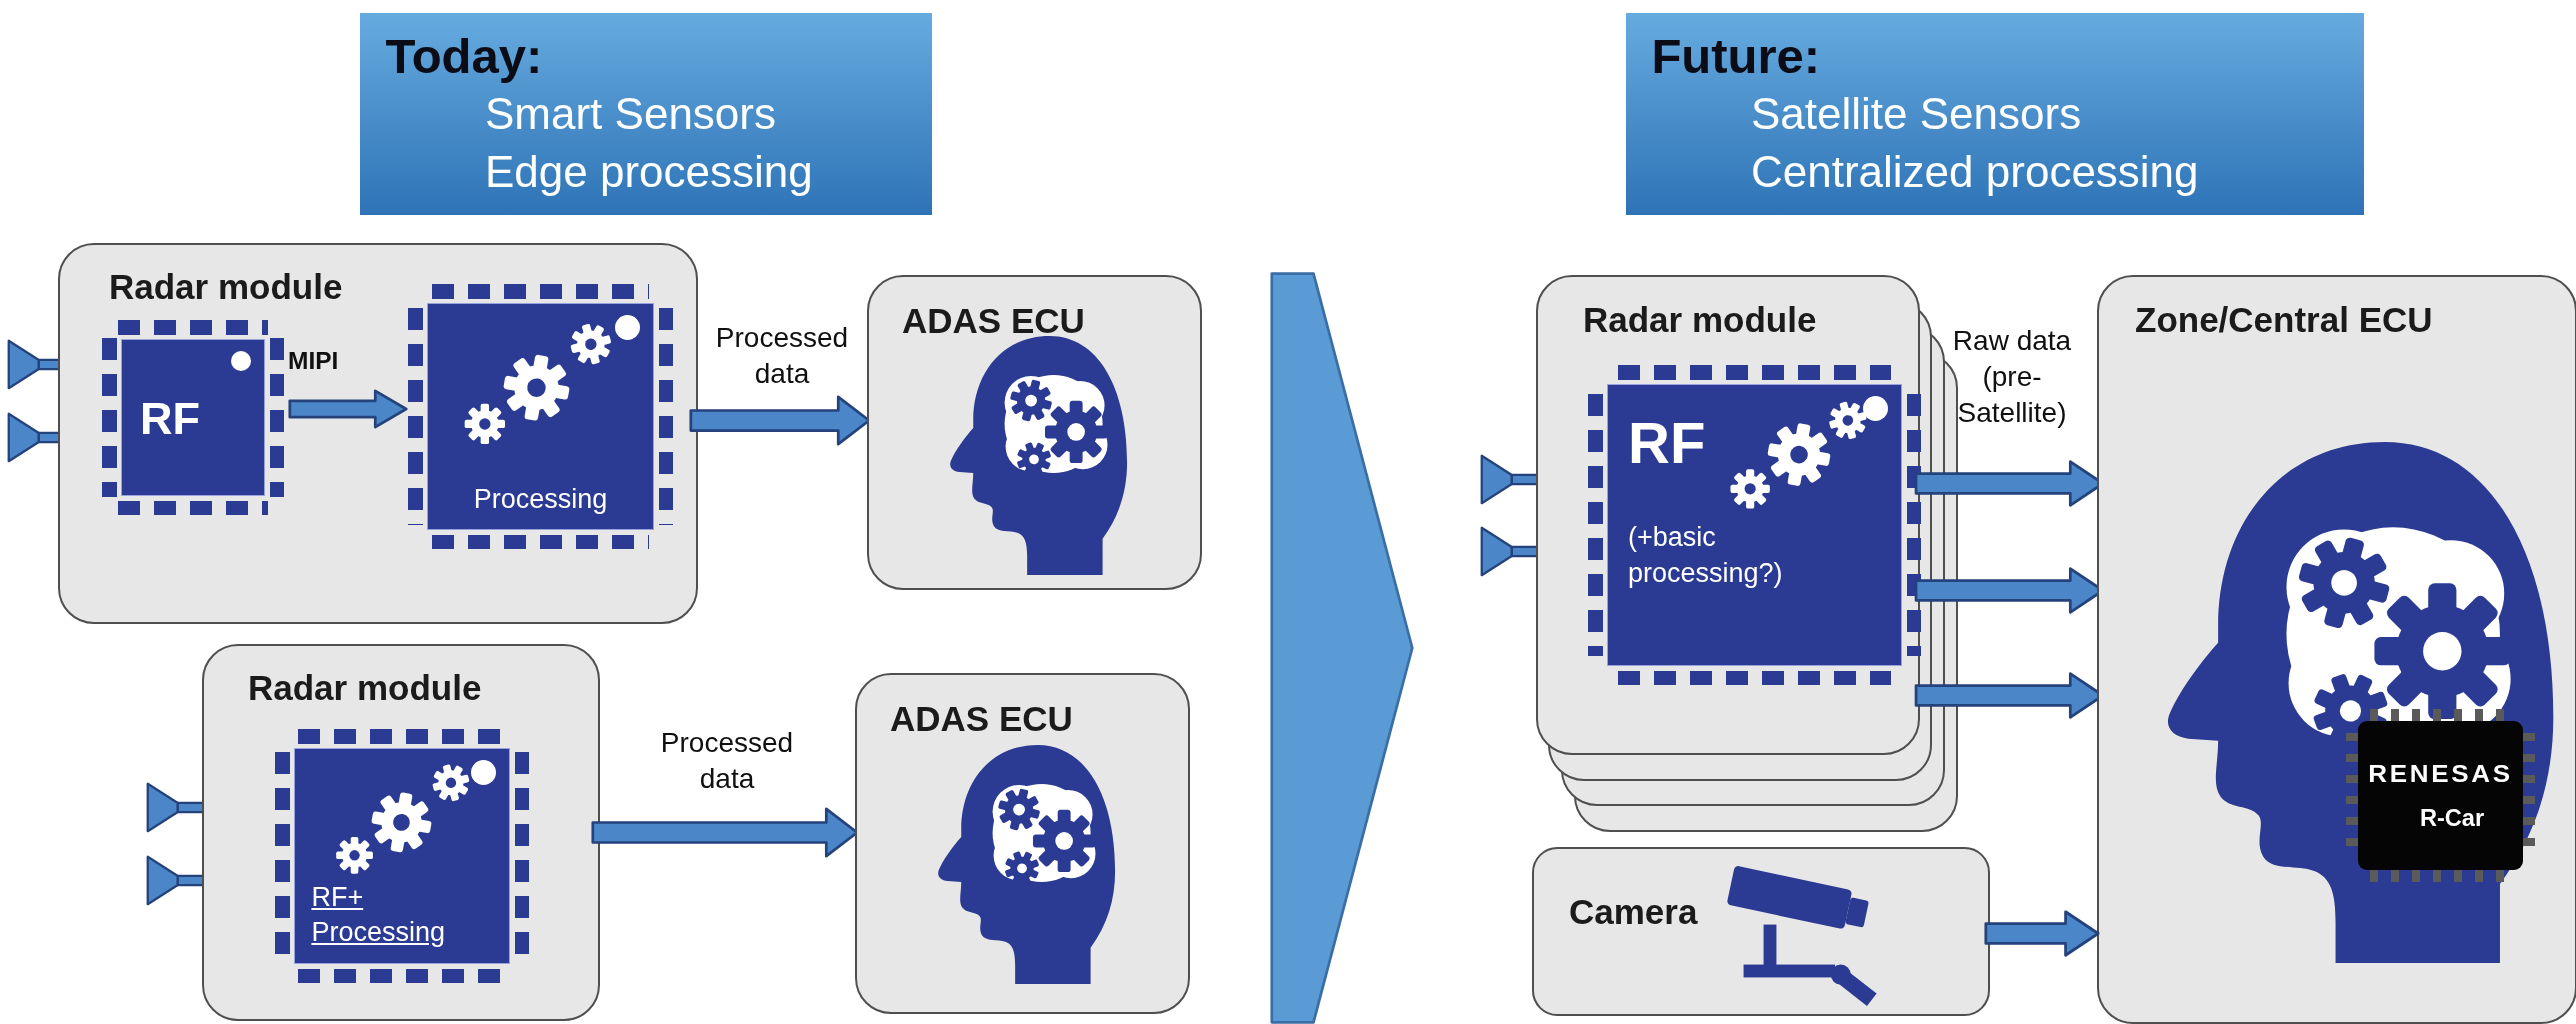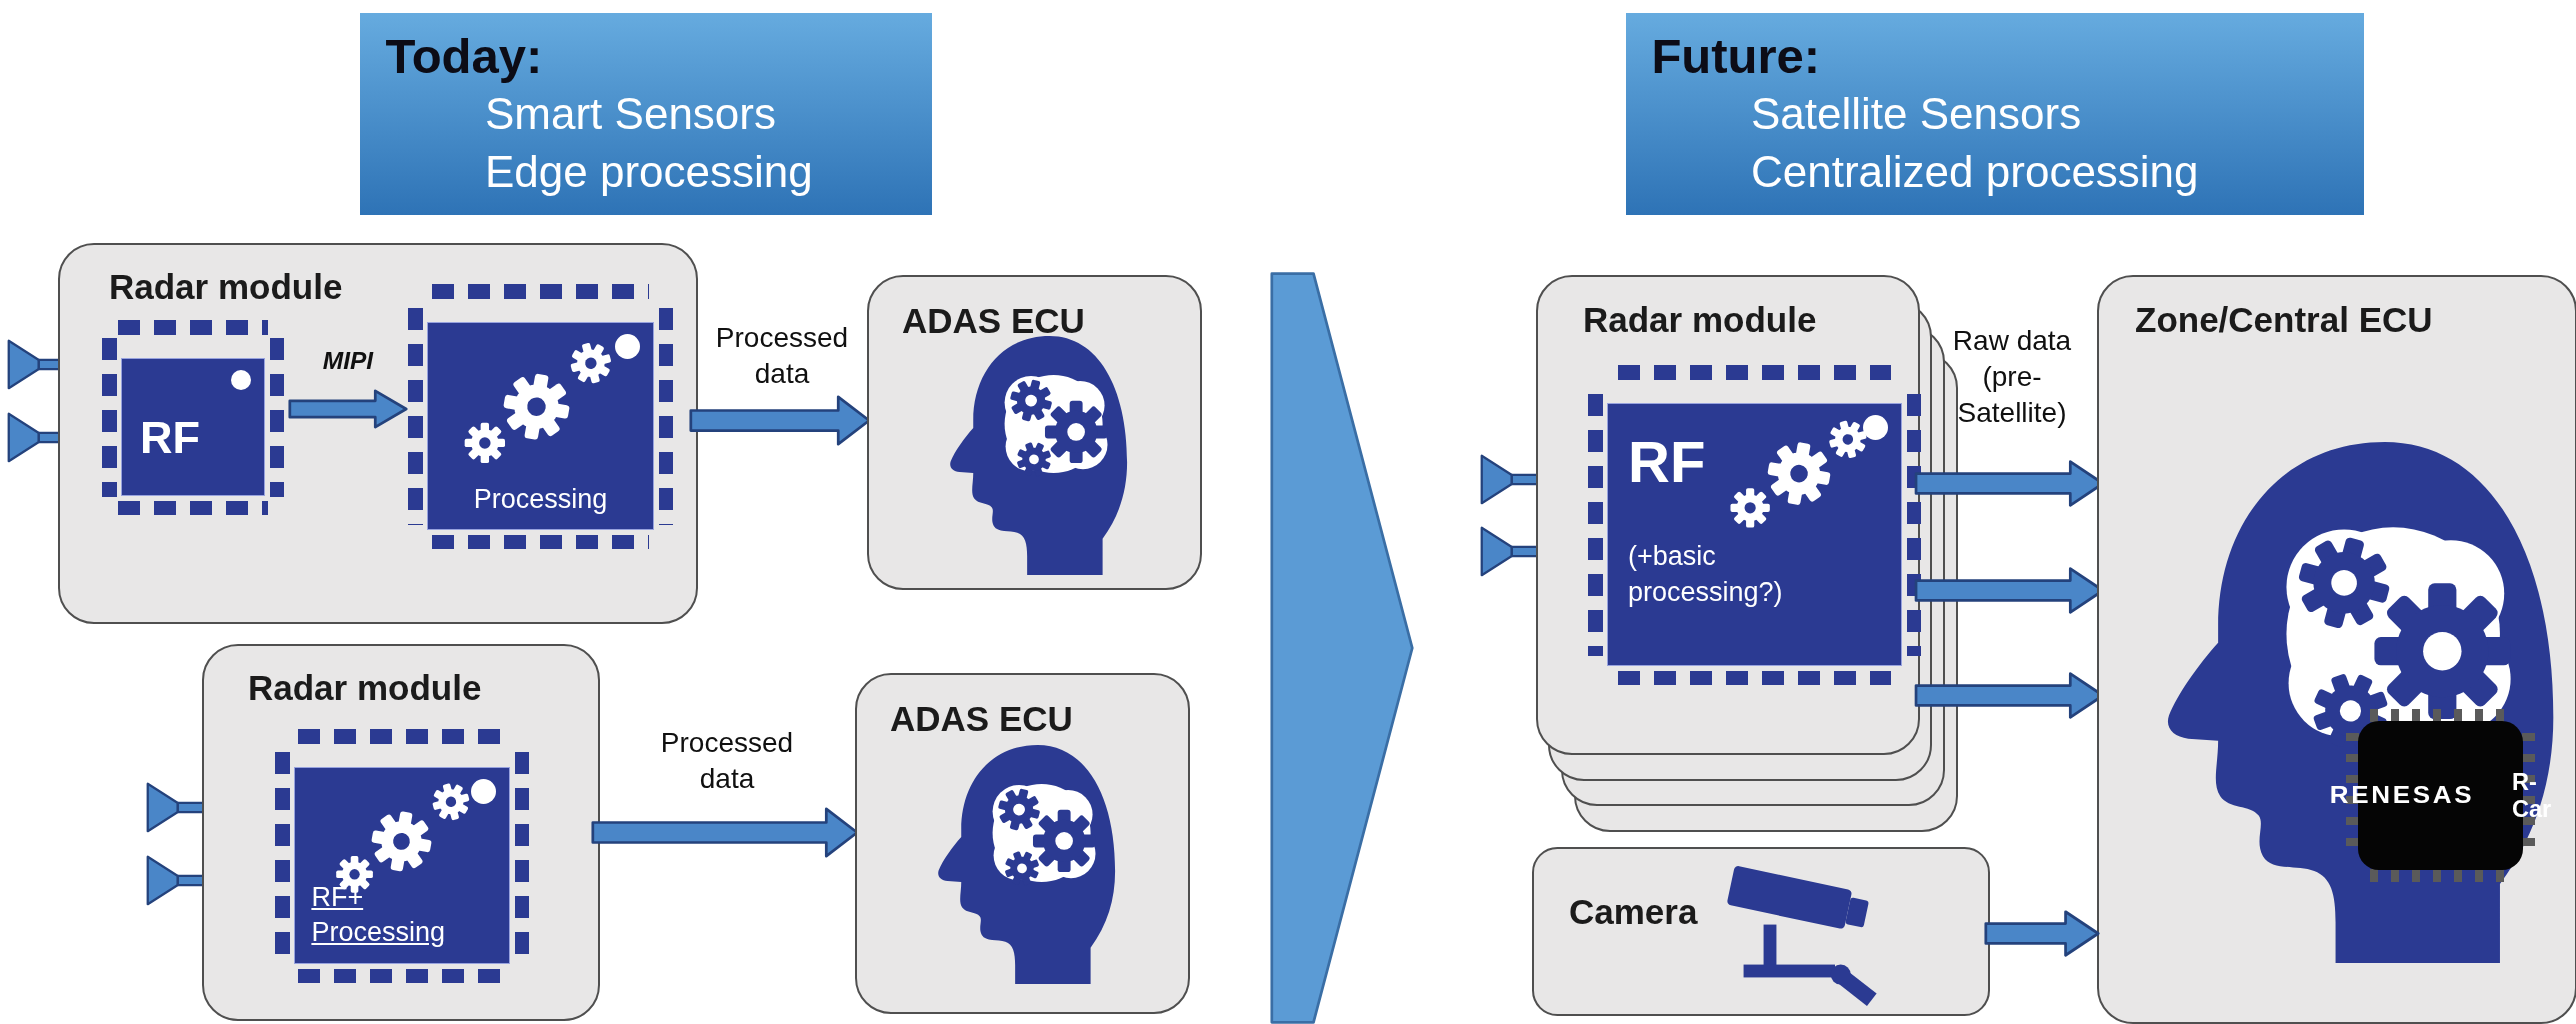--- a/index.html
+++ b/index.html
@@ -19,39 +19,39 @@
   .hdr-title-row{padding:14.5px 0 0 25.4px;font-size:49px;font-weight:bold;color:#0c0c16;line-height:58px;}
   .hdr-line{padding-left:125px;font-size:44px;line-height:58px;color:#ffffff;white-space:nowrap;}
   .module{position:absolute;background:var(--box-fill);border:2.7px solid var(--box-border);border-radius:36px;}
   .box-label{position:absolute;font-size:35px;font-weight:bold;color:#1b1b1b;white-space:nowrap;}
   .chip{position:absolute;}
   .pin{position:absolute;}
   .pin-t{top:0;left:9%;right:9%;height:14.5px;background:repeating-linear-gradient(90deg,var(--navy) 0 22px,transparent 22px 36px);}
   .pin-b{bottom:0;left:9%;right:9%;height:14.5px;background:repeating-linear-gradient(90deg,var(--navy) 0 22px,transparent 22px 36px);}
   .pin-l{left:0;top:9%;bottom:9%;width:14.5px;background:repeating-linear-gradient(180deg,var(--navy) 0 22px,transparent 22px 36px);}
   .pin-r{right:0;top:9%;bottom:9%;width:14.5px;background:repeating-linear-gradient(180deg,var(--navy) 0 22px,transparent 22px 36px);}
-  .chip-body{position:absolute;inset:19px;background:var(--navy);border:1.8px solid #97a2de;margin-top:19px;}
+  .chip-body{position:absolute;inset:19px;background:var(--navy);border:1.8px solid #97a2de;}
   .chip-dot{position:absolute;top:11px;right:12.7px;width:20px;height:20px;border-radius:50%;background:#ffffff;}
   .chip-dot.lg{width:25.4px;height:25.4px;}
   .chip-caption{position:absolute;left:0;right:0;bottom:14.5px;text-align:center;color:#ffffff;font-size:27px;}
   .chip-caption-left{position:absolute;left:16.4px;bottom:12.7px;color:#ffffff;font-size:27px;line-height:35px;text-decoration:underline;}
   .chip-gears{position:absolute;}
   .rf-text{position:absolute;color:#ffffff;font-weight:600;white-space:nowrap;}
   .flow-label{position:absolute;text-align:center;font-size:28px;line-height:36px;color:#101010;}
-  .mipi-label{position:absolute;text-align:center;font-size:24.5px;font-weight:600;color:#101010;font-style:italic;}
+  .mipi-label{position:absolute;font-size:24.5px;font-weight:600;color:#101010;}
   .harrow{position:absolute;}
   .harrow polygon{fill:var(--arrow-fill);stroke:var(--arrow-stroke);stroke-width:3;stroke-linejoin:round;}
   .antenna{position:absolute;}
   .antenna polygon,.antenna rect{fill:var(--arrow-fill);stroke:var(--arrow-stroke);stroke-width:2.5;stroke-linejoin:round;}
   .chevron{position:absolute;}
   .chevron polygon{fill:var(--chevron);stroke:#3a6ea5;stroke-width:3;stroke-linejoin:round;}
   .head{position:absolute;}
   .camera-icon{position:absolute;}
   .rchip{position:absolute;}
-  .rchip-body{position:absolute;inset:11.8px;background:#050505;border-radius:21px;display:flex;flex-direction:row;align-items:center;justify-content:center;gap:14.5px;}
+  .rchip-body{position:absolute;inset:11.8px;background:#050505;border-radius:9px;display:flex;flex-direction:column;align-items:center;justify-content:center;gap:14.5px;}
   .rpin-t{position:absolute;top:0;left:23.6px;right:23.6px;height:12.7px;background:repeating-linear-gradient(90deg,#5a5a5a 0 8.2px,transparent 8.2px 21px);}
   .rpin-b{position:absolute;bottom:0;left:23.6px;right:23.6px;height:12.7px;background:repeating-linear-gradient(90deg,#5a5a5a 0 8.2px,transparent 8.2px 21px);}
   .rpin-l{position:absolute;left:0;top:23.6px;bottom:23.6px;width:12.7px;background:repeating-linear-gradient(180deg,#5a5a5a 0 8.2px,transparent 8.2px 21px);}
   .rpin-r{position:absolute;right:0;top:23.6px;bottom:23.6px;width:12.7px;background:repeating-linear-gradient(180deg,#5a5a5a 0 8.2px,transparent 8.2px 21px);}
   .renesas-logo{color:#fff;font-size:26px;font-weight:bold;letter-spacing:2.7px;transform:scaleY(0.92);}
   .rcar-label{color:#fff;font-size:23.6px;font-weight:bold;margin-left:23px;}
 </style>
 </head>
 <body>
 

